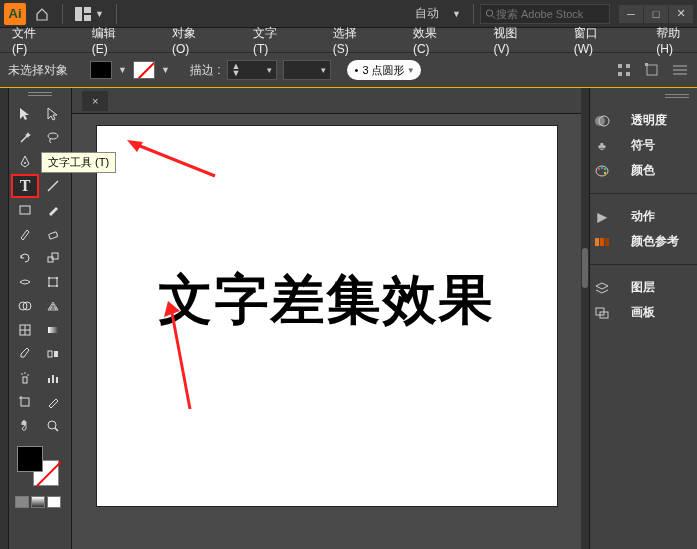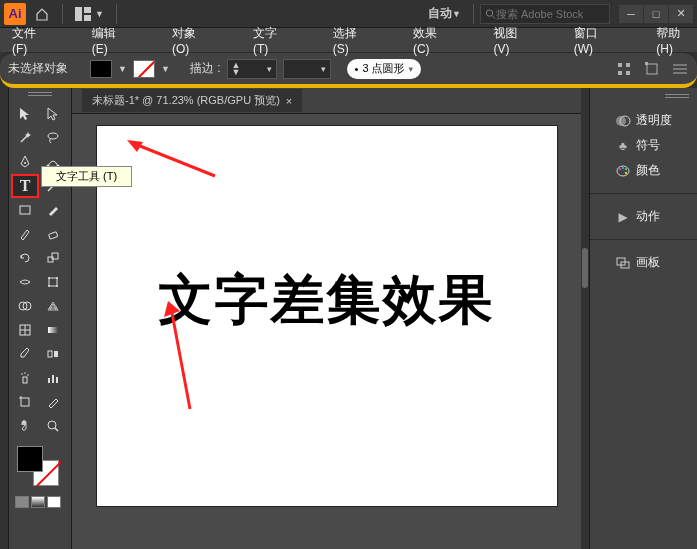--- a/index.html
+++ b/index.html
@@ -1,33 +1,33 @@
 <!DOCTYPE html>
 <html><head>
 <meta charset="utf-8">
 <style>
 * { margin: 0; padding: 0; box-sizing: border-box; font-family: "Microsoft YaHei", sans-serif; }
 body { width: 697px; height: 549px; background: #323232; color: #ccc; overflow: hidden; font-size: 12px; }
 
 .titlebar { height: 28px; background: #323232; display: flex; align-items: center; padding: 0 4px; border-bottom: 1px solid #1a1a1a; }
-.titlebar .logo { width: 22px; height: 22px; background: #ff7f18; color: #4c1d95; font-weight: bold; display: flex; align-items: center; justify-content: center; font-size: 13px; border-radius: 2px; }
+.titlebar .logo { width: 22px; height: 22px; background: #ff7f18; color: #14532d; font-weight: bold; display: flex; align-items: center; justify-content: center; font-size: 13px; border-radius: 2px; }
 .titlebar .home-icon { width: 28px; height: 22px; display: flex; align-items: center; justify-content: center; margin-left: 2px; }
 .titlebar .sep { width: 1px; height: 20px; background: #555; margin: 0 6px; }
 .titlebar .layout-btn { display: flex; align-items: center; gap: 4px; padding: 0 6px; }
 .titlebar .spacer { flex: 1; }
-.titlebar .dropdown { display: flex; align-items: center; gap: 0; padding: 0 6px; font-size: 12px; font-weight: bold; }
+.titlebar .dropdown { display: flex; align-items: center; gap: 13px; padding: 0 6px; font-size: 12px; }
 .titlebar .search { display: flex; align-items: center; background: #2a2a2a; border: 1px solid #444; height: 20px; padding: 9px 4px; width: 130px; font-size: 11px; color: #888; }
 .titlebar .search input { background: transparent; border: none; color: #888; font-size: 11px; width: 100%; outline: none; }
 .titlebar .wincontrols { display: flex; margin-left: 8px; }
 .titlebar .wincontrols div { width: 24px; height: 18px; display: flex; align-items: center; justify-content: center; background: #424242; margin-left: 1px; font-size: 11px; }
 
 .menubar { height: 24px; background: #424242; display: flex; align-items: center; padding: 0 4px; gap: 36px; }
 .menubar .item { padding: 0 8px; font-size: 12px; color: #eee; }
 
-.controlbar { height: 36px; background: #424242; display: flex; align-items: center; padding: 0 8px; gap: 6px; border-top: 1px solid #2a2a2a; border-bottom: 4px solid #eab308; border-radius: 14px; }
+.controlbar { height: 36px; background: #424242; display: flex; align-items: center; padding: 0 8px; gap: 6px; border-top: 1px solid #2a2a2a; border-bottom: 1px solid #eab308; }
 .controlbar .label { font-size: 12px; color: #ddd; }
 .swatch { width: 22px; height: 18px; border: 1px solid #666; display: inline-block; }
 .swatch.black { background: #000; }
 .swatch.none { background: #fff; position: relative; overflow: hidden; }
 .swatch.none::after { content: ""; position: absolute; left: -2px; top: 50%; width: 140%; height: 2px; background: red; transform: rotate(-45deg); }
 .controlbar .caret { font-size: 9px; }
 .controlbar .combo { background: #2a2a2a; border: 1px solid #555; height: 20px; display: flex; align-items: center; padding: 0 4px; font-size: 11px; }
 .controlbar .wide { width: 48px; }
 .controlbar .pill { background: #fcfcfc; color: #000; border-radius: 10px; height: 20px; padding: 0 8px; display: flex; align-items: center; font-size: 11px; gap: 4px; }
 .controlbar .right { margin-left: auto; display: flex; gap: 10px; align-items: center; }
@@ -52,31 +52,31 @@
 .docarea { flex: 1; background: #323232; display: flex; flex-direction: column; }
 .doctab { height: 26px; display: flex; align-items: center; padding: 0 10px; background: #424242; border-bottom: 1px solid #1a1a1a; }
 .doctab .tabitem { background: #323232; padding: 4px 10px; font-size: 11px; color: #ccc; display: flex; align-items: center; gap: 6px; }
 .doctab .tabitem .close { font-size: 11px; }
 .canvaswrap { flex: 1; background: #4a4a4a; padding: 12px; display: flex; justify-content: center; align-items: flex-start; overflow: hidden; position: relative; }
 .canvas { background: #fff; width: 460px; height: 380px; box-shadow: 0 0 0 1px #222; position: relative; }
 .canvas .bigtext { position: absolute; top: 138px; left: 0; right: 0; text-align: center; font-size: 54px; font-weight: 900; color: #000; letter-spacing: 2px; }
 .arrow1 { position: absolute; top: 12px; left: 30px; width: 90px; height: 40px; }
 .arrow2 { position: absolute; top: 175px; left: 65px; width: 40px; height: 110px; }
 
-.tooltip { position: absolute; background: #ffffe1; border: 1px solid #888; color: #000; font-size: 11px; padding: 2px 14px; left: 32px; top: 78px; z-index: 10; white-space: nowrap; }
+.tooltip { position: absolute; background: #ffffe1; border: 1px solid #888; color: #000; font-size: 11px; padding: 2px 6px; left: 32px; top: 64px; z-index: 10; white-space: nowrap; }
 
 .rightstrip { width: 8px; background: #323232; display: flex; flex-direction: column; align-items: center; padding-top: 40px; }
 .rightstrip .thumb { width: 6px; height: 40px; background: #666; border-radius: 3px; margin-top: 120px; }
 
 .panels { width: 108px; background: #424242; border-left: 1px solid #1a1a1a; padding: 6px 0; }
 .panels .tab { height: 10px; display: flex; justify-content: flex-end; padding-right: 8px; }
 .panels .tab div { width: 24px; height: 4px; border-top: 1px solid #888; border-bottom: 1px solid #888; }
 .panels .group { padding: 4px 0; }
 .panels .sepline { height: 1px; background: #2a2a2a; margin: 6px 0; }
-.panels .pitem { display: flex; align-items: center; gap: 4px; padding: 4px 24px; font-size: 12px; color: #eee; }
+.panels .pitem { display: flex; align-items: center; gap: 20px; padding: 4px 3px; font-size: 12px; color: #eee; font-weight: bold; }
 .panels .picon { width: 18px; height: 16px; display: flex; align-items: center; justify-content: center; color: #bbb; }
 
 svg { display: block; }
 </style>
 </head>
 <body>
 
 <div class="titlebar">
   <div class="logo">Ai</div>
   <div class="home-icon">
@@ -387,21 +387,20 @@
       <div style="background:#888"></div>
       <div style="background:linear-gradient(#fff,#333)"></div>
       <div style="background:#fff;position:relative;overflow:hidden"></div>
     </div>
     <div class="tooltip">文字工具 (T)</div>
   </div>
 
   <div class="docarea">
     <div class="doctab">
       <div class="tabitem">
-        <span>未标题-1* @ 71.23% (RGB/GPU 预览)</span>
         <span class="close">×</span>
       </div>
     </div>
     <div class="canvaswrap">
       <div class="canvas">
         <svg class="arrow1" viewBox="0 0 90 40">
           <line x1="88" y1="38" x2="8" y2="6" stroke="#ff2020" stroke-width="3"></line>
           <polygon points="0,2 16,4 10,14" fill="#ff2020"></polygon>
         </svg>
         <div class="bigtext">文字差集效果</div>
@@ -447,23 +446,42 @@
           </span>
           <span>颜色</span>
         </div>
     </div>
     <div class="sepline"></div>
     <div class="group">
       <div class="pitem">
           <span class="picon">▶</span>
           <span>动作</span>
         </div>
+      <div class="pitem">
+          <span class="picon">
+            <svg width="16" height="12" viewBox="0 0 16 12">
+              <rect x="1" y="2" width="4" height="8" fill="#e67e22"></rect>
+              <rect x="6" y="2" width="4" height="8" fill="#d35400"></rect>
+              <rect x="11" y="2" width="4" height="8" fill="#a04000"></rect>
+            </svg>
+          </span>
+          <span>颜色参考</span>
+        </div>
     </div>
     <div class="sepline"></div>
     <div class="group">
+      <div class="pitem">
+          <span class="picon">
+            <svg width="16" height="14" viewBox="0 0 16 14">
+              <path d="M2 5 L8 2 L14 5 L8 8 Z" fill="none" stroke="#ccc"></path>
+              <path d="M2 9 L8 12 L14 9" fill="none" stroke="#ccc"></path>
+            </svg>
+          </span>
+          <span>图层</span>
+        </div>
       <div class="pitem">
           <span class="picon">
             <svg width="16" height="14" viewBox="0 0 16 14">
               <rect x="2" y="2" width="8" height="7" fill="none" stroke="#ccc"></rect>
               <rect x="6" y="6" width="8" height="6" fill="none" stroke="#ccc"></rect>
             </svg>
           </span>
           <span>画板</span>
         </div>
     </div>

